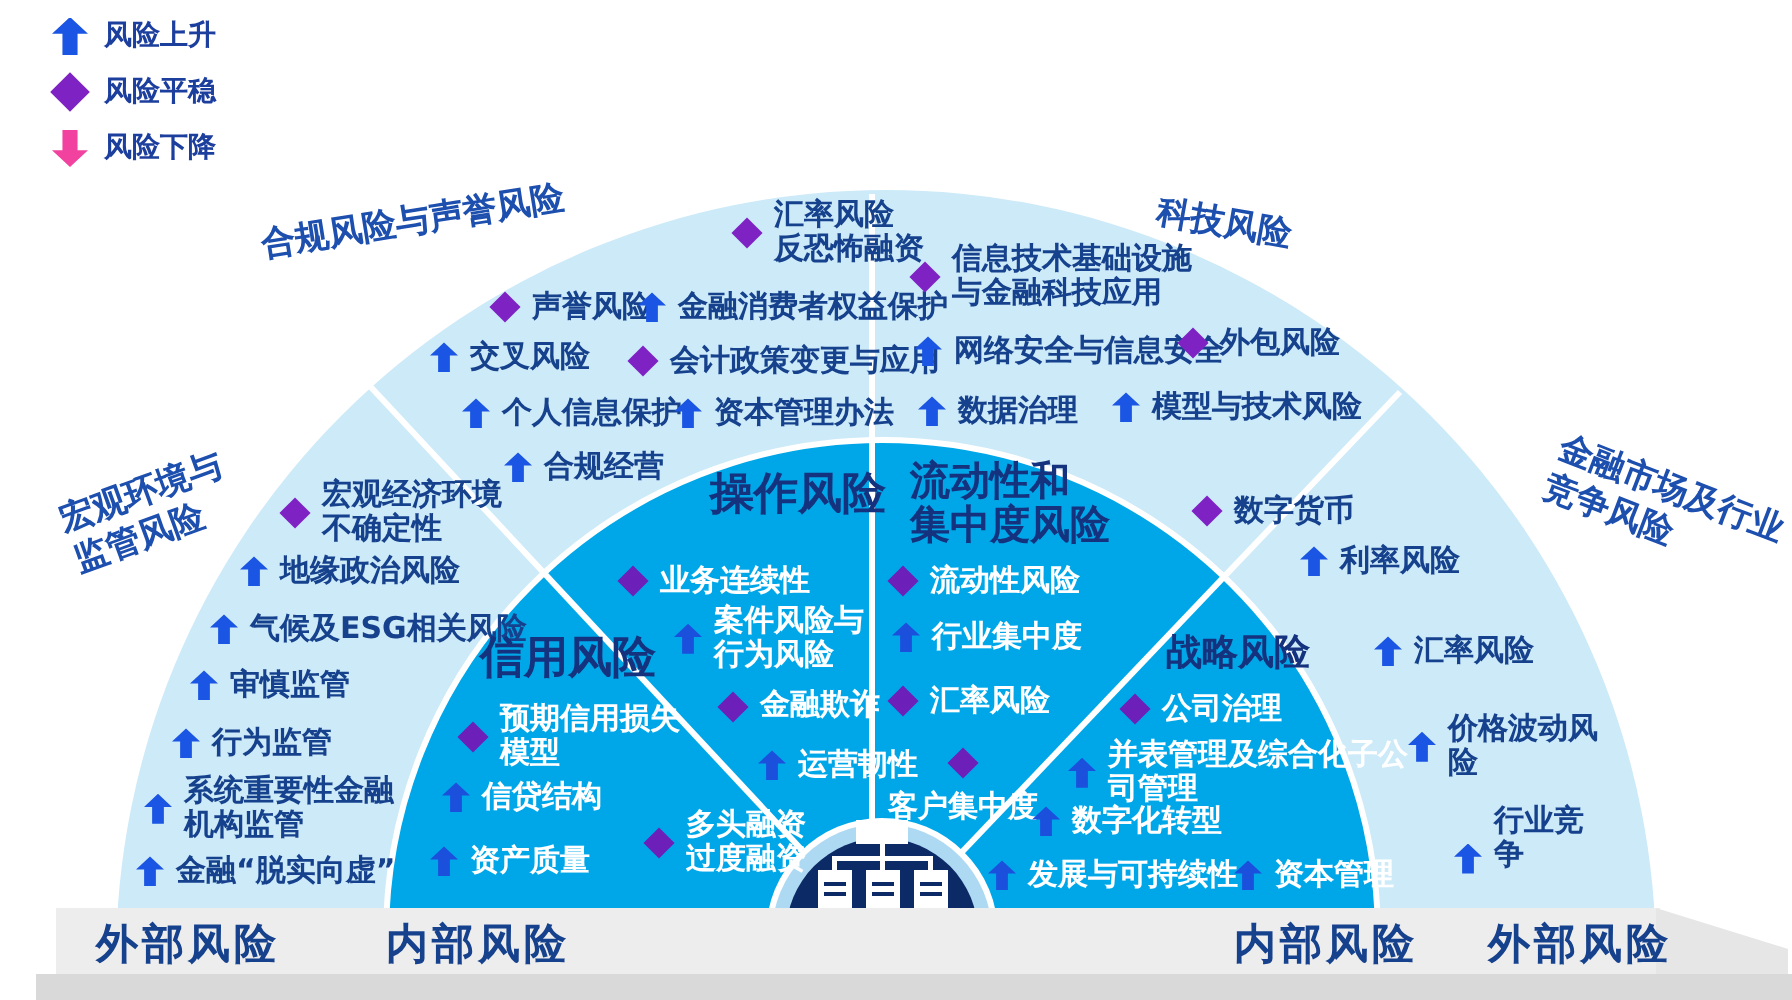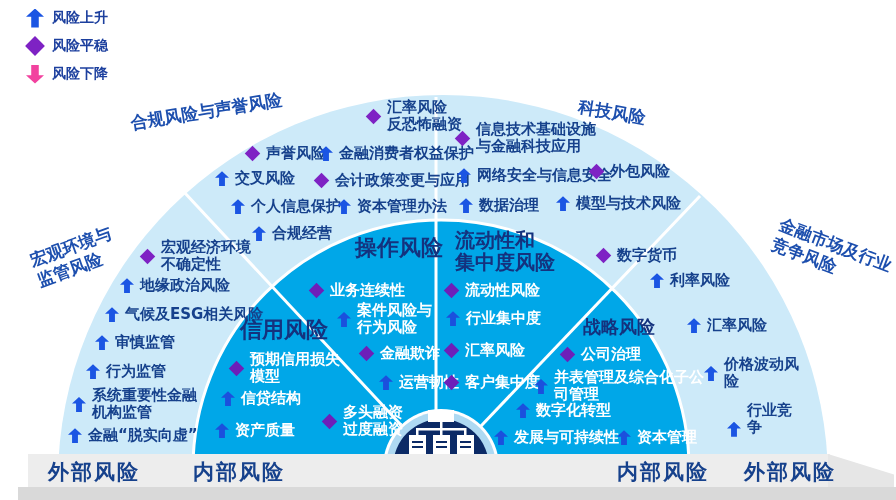--- a/index.html
+++ b/index.html
@@ -248,21 +248,21 @@
         <span class="lbl">流动性风险</span>
       </div>
       <div class="item inner" style="left: 446px; top: 310px;">
         <span class="ic i-up"></span>
         <span class="lbl">行业集中度</span>
       </div>
       <div class="item inner" style="left: 444px; top: 342px;">
         <span class="ic i-st"></span>
         <span class="lbl">汇率风险</span>
       </div>
-      <div class="item inner" style="left: 444px; top: 374px;">
+      <div class="item inner" style="left: 444px; top: 374px; flex-direction: column;">
         <span class="ic i-st"></span>
         <span class="lbl">客户集中度</span>
       </div>
       <div class="item inner" style="left: 560px; top: 346px;">
         <span class="ic i-st"></span>
         <span class="lbl">公司治理</span>
       </div>
       <div class="item inner" style="left: 534px; top: 369px;">
         <span class="ic i-up"></span>
         <span class="lbl">并表管理及综合化子公

